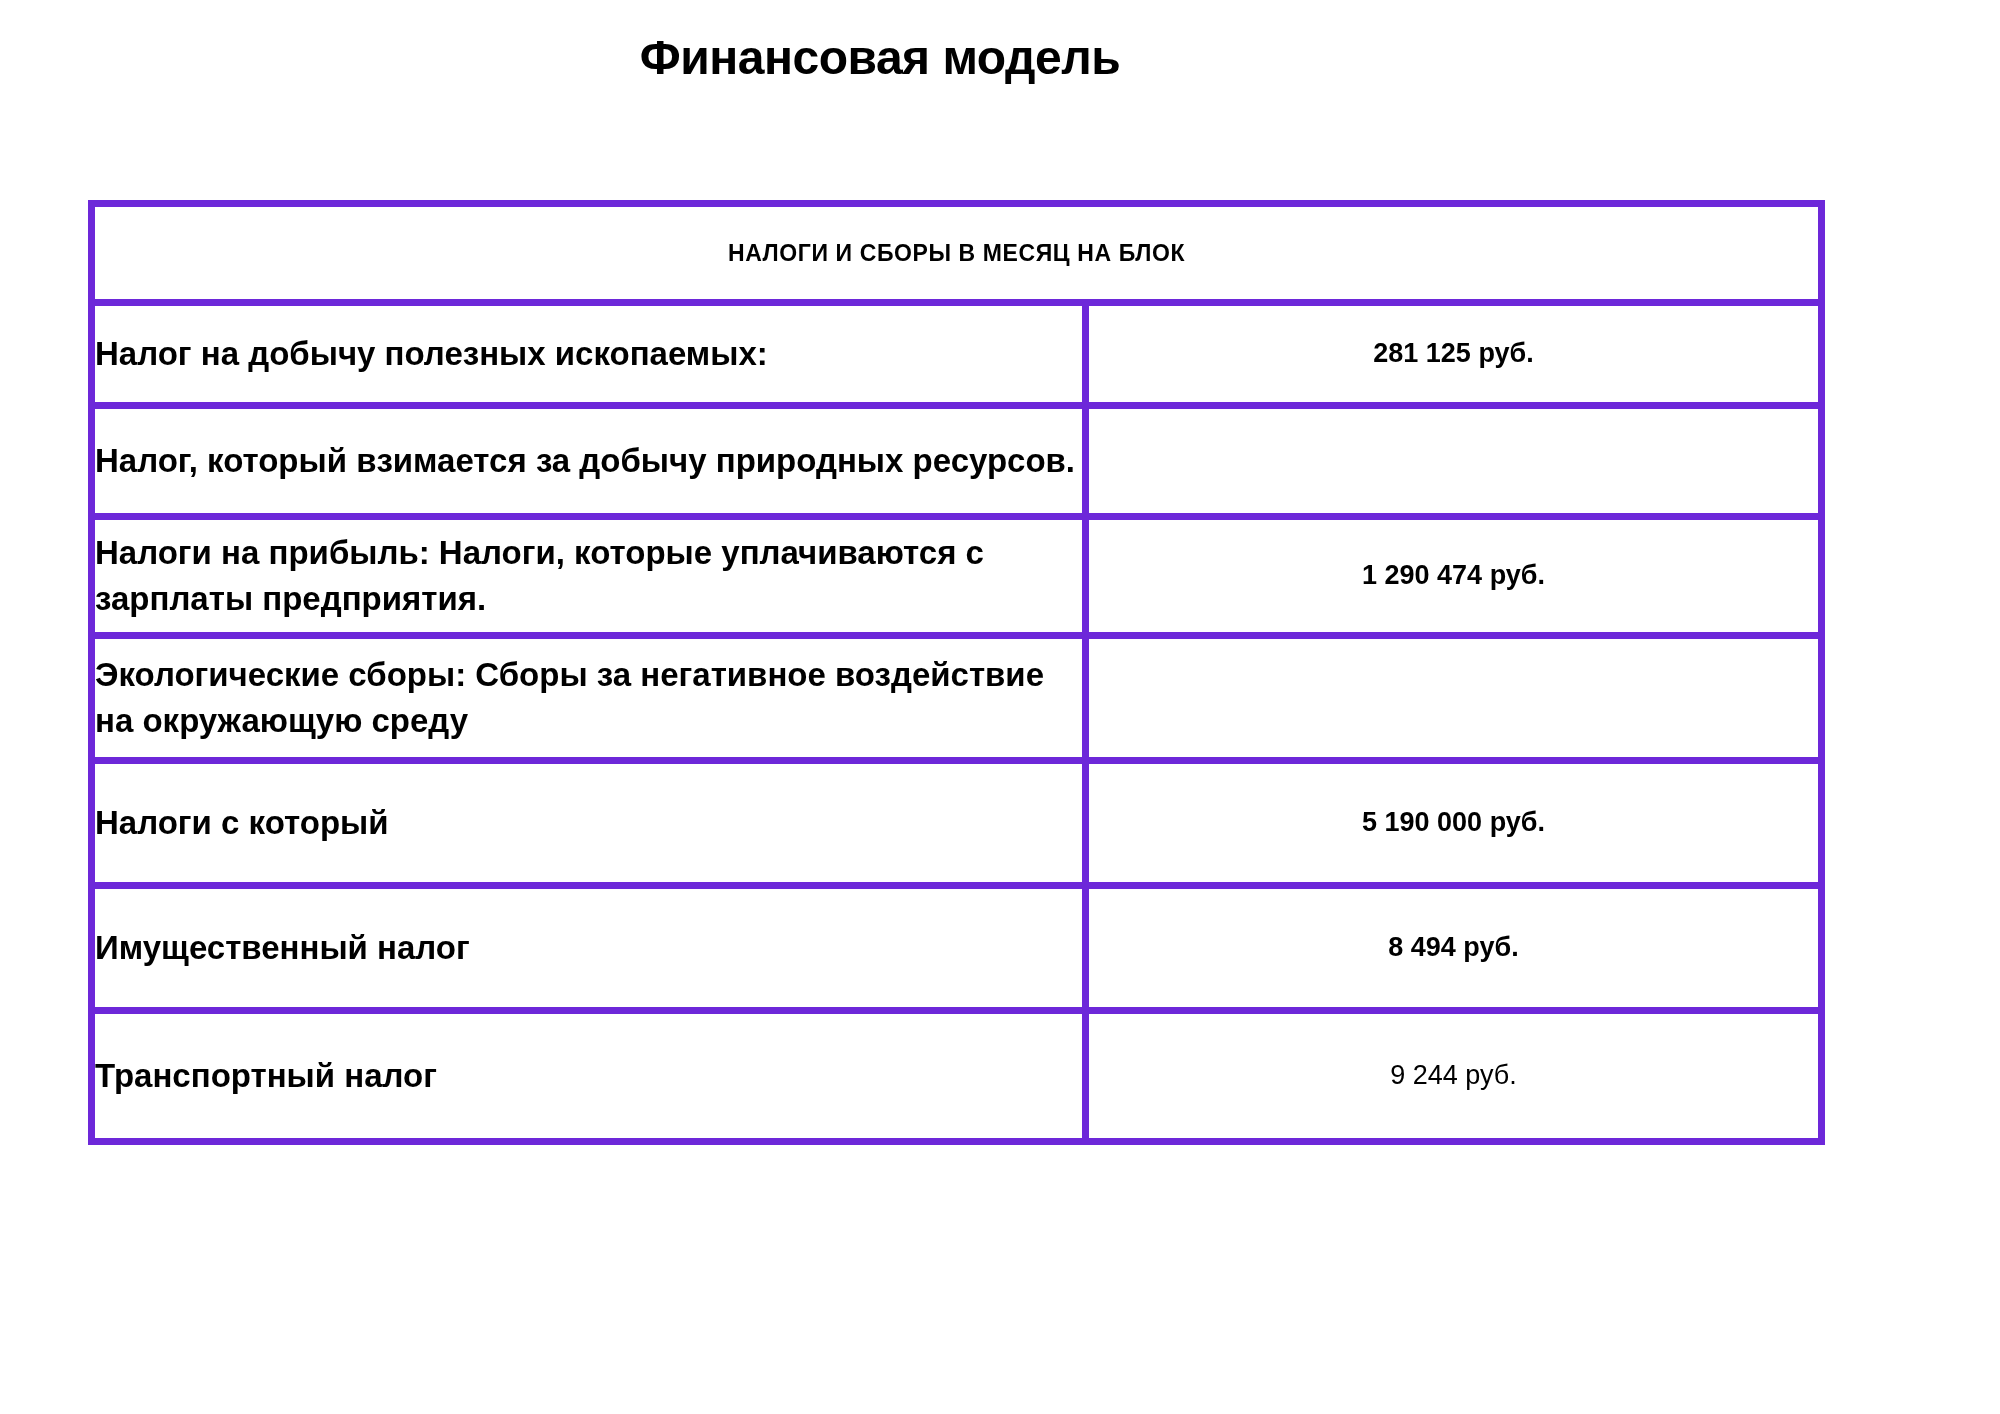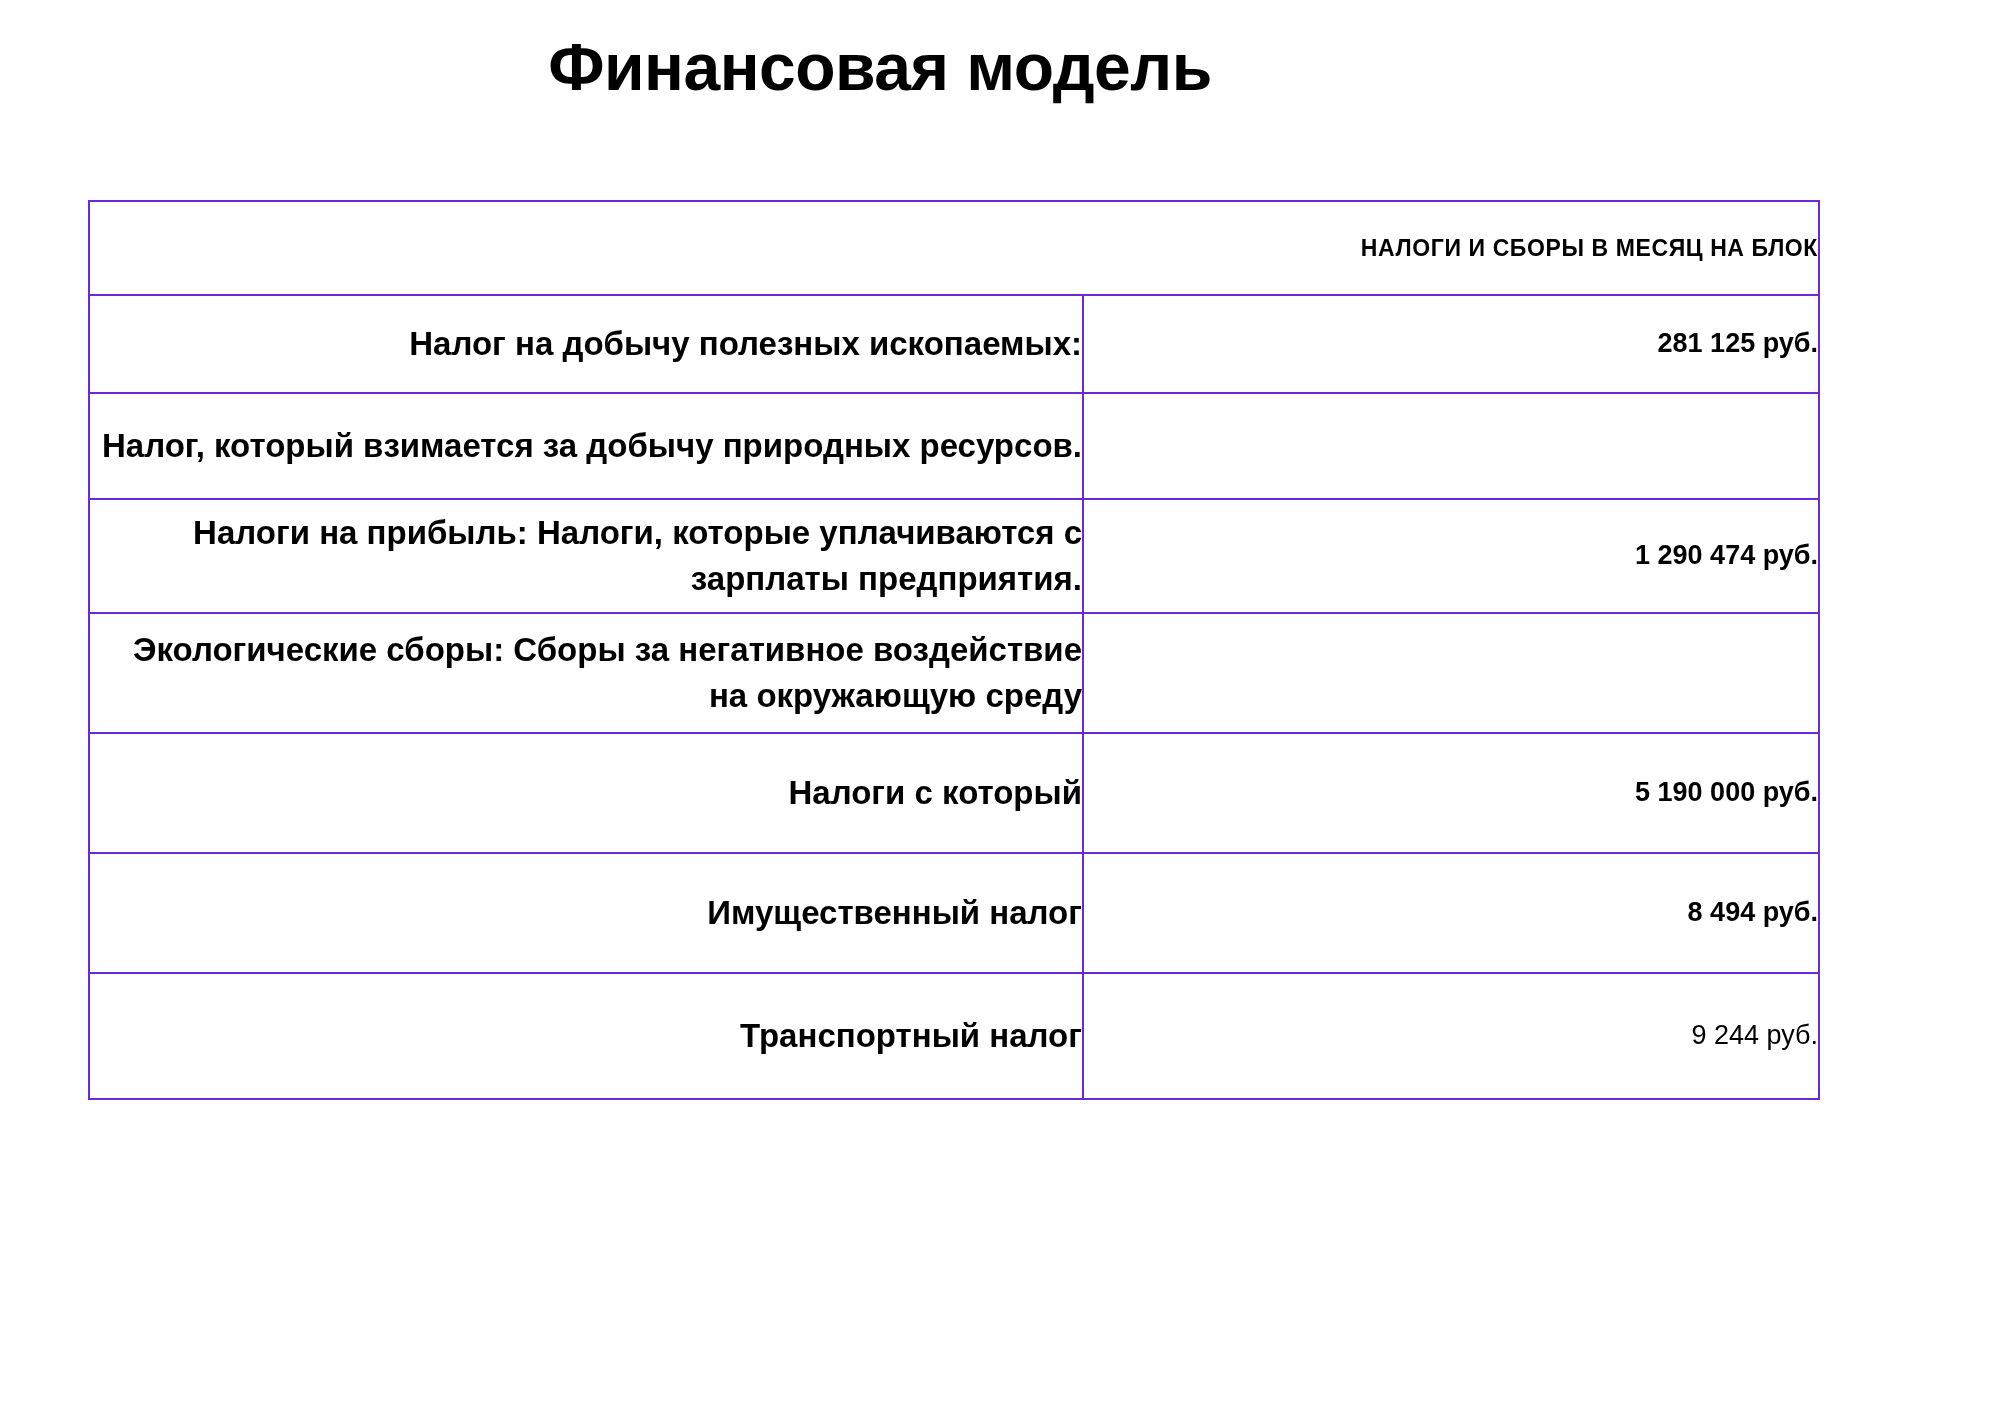--- a/index.html
+++ b/index.html
@@ -23,42 +23,41 @@
     background: #ffffff;
   }
 
   
   .page-title {
     position: absolute;
     left: 0;
     top: 30px;
     width: 1760px;
     text-align: center;
-    font-size: 66px;
+    font-size: 48px;
     font-weight: bold;
     letter-spacing: -0.5px;
     line-height: 1.15;
     color: #000000;
     white-space: nowrap;
   }
 
   
   .tax-table {
     position: absolute;
     left: 88px;
     top: 200px;
     width: 1730px;
     border-collapse: collapse;
     table-layout: fixed;
   }
   .tax-table td {
-    border: 2px solid #6d28d9;
+    border: 7px solid #6d28d9;
     vertical-align: middle;
     padding: 0;
-    text-align: right;
   }
 
   .col-label { width: 994px; }
   .col-value { width: 736px; }
 
   
   .header-cell {
     text-align: center;
     font-size: 23px;
     font-weight: bold;

